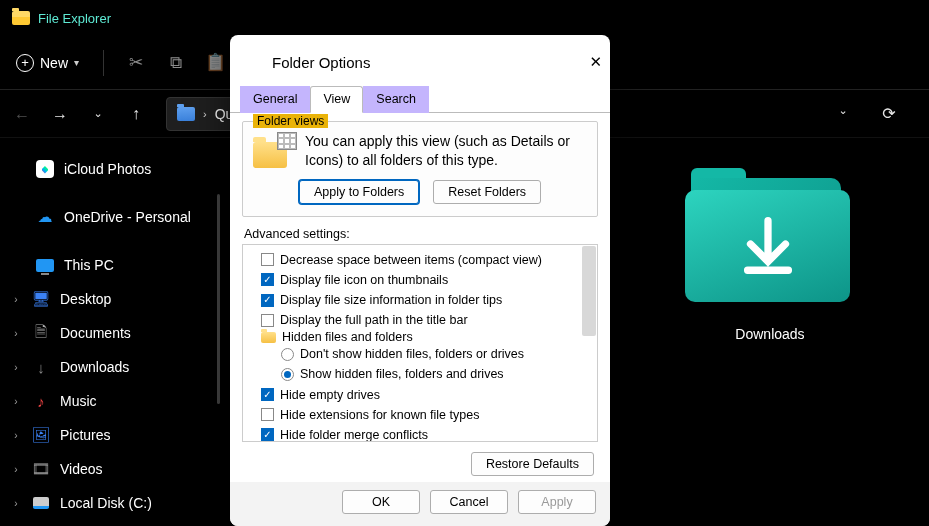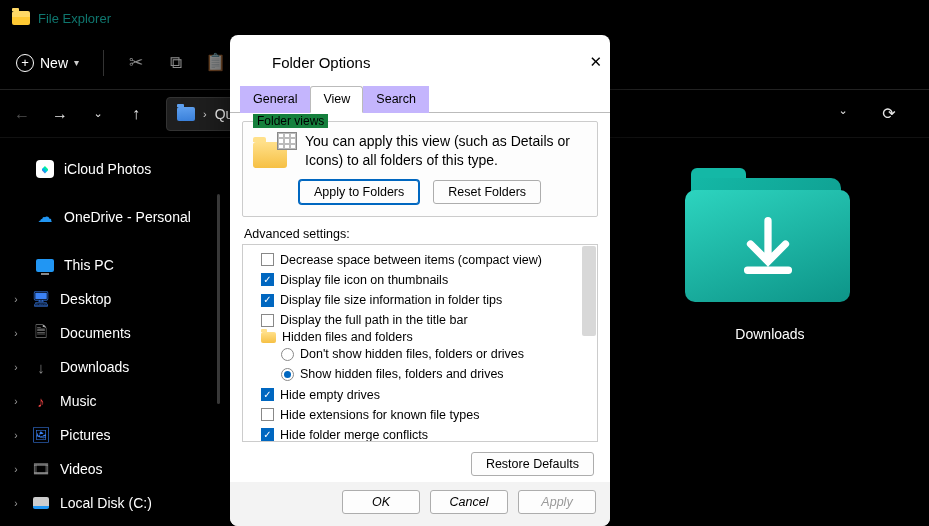--- a/index.html
+++ b/index.html
@@ -2,21 +2,21 @@
 <html><head>
 <meta charset="utf-8">
 <style>
 * { margin: 0; padding: 0; box-sizing: border-box; font-family: 'Segoe UI', Tahoma, sans-serif; }
 body { background: #000; width: 929px; height: 526px; overflow: hidden; position: relative; color: #fff; }
 
 
 .titlebar { height: 36px; display: flex; align-items: center; padding-left: 12px; gap: 8px; }
 .titlebar-icon { width: 18px; height: 14px; background: linear-gradient(#ffd966 40%, #ffc933 40%); border-radius: 2px; position: relative; }
 .titlebar-icon::before { content:''; position:absolute; top:-3px; left:0; width:7px; height:3px; background:#ffd966; border-radius:1px 1px 0 0;}
-.titlebar-text { font-size: 13px; color: #0f766e; }
+.titlebar-text { font-size: 13px; color: #5eead4; }
 
 
 .toolbar { height: 54px; display: flex; align-items: center; padding: 0 6px; gap: 4px; border-bottom: 1px solid #222; }
 .new-btn { display: flex; align-items: center; gap: 6px; padding: 6px 10px; border-radius: 4px; font-size: 14px; cursor: pointer; }
 .plus-circle { width:18px; height:18px; border:1.5px solid #fff; border-radius:50%; display:flex; align-items:center; justify-content:center; font-size:13px; line-height:1; }
 .chev { font-size:10px; opacity:.8; }
 .tool-sep { width:1px; height:26px; background:#333; margin:0 10px; }
 .tool-icon { width:36px; height:36px; display:flex; align-items:center; justify-content:center; opacity:.55; font-size:17px; }
 
 
@@ -62,21 +62,21 @@
 
 .dialog { position:absolute; top:35px; left:230px; width:380px; height:491px; background:#fff; color:#000; border-radius:8px; box-shadow:0 10px 40px rgba(0,0,0,.6); overflow:hidden; display:flex; flex-direction:column;}
 .dlg-title { display:flex; align-items:center; justify-content:space-between; padding:14px 0 10px 22px; font-size:15px;margin-left:20px;}
 .dlg-close { font-size:15px; cursor:pointer; padding:4px 8px;}
 .tabs { display:flex; padding-left:10px; font-size:12.5px; }
 .tab-btn { padding:5px 12px 6px; cursor:pointer; border:1px solid transparent; position:relative; top:1px; background:#c4b5fd;}
 .tab-btn.active { background:#fff; border-color:#bbb; border-bottom-color:#fff; border-radius:3px 3px 0 0;}
 .tab-body { flex:1; border-top:1px solid #bbb; background:#fff; padding:8px 12px 0; display:flex; flex-direction:column; overflow:hidden;}
 
 .fv-group { border:1px solid #ccc; border-radius:2px; padding:6px 10px 12px; position:relative; background:#fdfdfd;}
-.fv-legend { position:absolute; top:-8px; left:10px; background:#15803d; padding:0 4px; font-size:12px;}
+.fv-legend { position:absolute; top:-8px; left:10px; background:#eab308; padding:0 4px; font-size:12px;}
 .fv-row { display:flex; gap:10px; }
 .fv-icon { width:42px; height:34px; margin-top:6px; position:relative;}
 .fv-icon .fld { width:34px; height:26px; background:linear-gradient(#ffe08a,#f6c044); border-radius:3px; position:absolute; bottom:0; left:0;}
 .fv-icon .fld::before{content:'';position:absolute;top:-5px;left:0;width:13px;height:5px;background:#ffe08a;border-radius:2px 2px 0 0;}
 .fv-icon .grid { position:absolute; top:-2px; right:-2px; width:20px; height:18px; background:#fff; border:1px solid #888; display:grid; grid-template-columns:1fr 1fr 1fr; grid-template-rows:1fr 1fr 1fr;}
 .fv-icon .grid span{border:0.5px solid #bbb;}
 .fv-text { font-size:14px; flex:1; padding-top:4px; line-height:1.35;}
 .fv-btns { display:flex; gap:14px; margin-top:10px; justify-content:center;}
 .win-btn { font-size:12.5px; padding:4px 14px; background:#fdfdfd; border:1px solid #adadad; border-radius:3px; cursor:pointer; min-width:100px; text-align:center;}
 .win-btn.accent { border-color:#0067c0; box-shadow:0 0 0 1px #0067c0;}
@@ -88,21 +88,21 @@
 .opt.indent1 { padding-left:30px;}
 .chk { width:13px; height:13px; border:1px solid #888; background:#fff; flex-shrink:0; display:flex; align-items:center; justify-content:center;}
 .chk.checked { background:#0067c0; border-color:#0067c0; color:#fff; font-size:10px; line-height:1;}
 .rdo { width:13px; height:13px; border:1px solid #888; border-radius:50%; flex-shrink:0; display:flex; align-items:center; justify-content:center;}
 .rdo.sel::after{content:'';width:7px;height:7px;background:#0067c0;border-radius:50%;}
 .folder-node { display:flex; align-items:center; gap:6px; padding-left:10px;}
 .mini-fld { width:15px; height:11px; background:linear-gradient(#ffe08a,#f6c044); border-radius:2px; position:relative;}
 .mini-fld::before{content:'';position:absolute;top:-3px;left:0;width:6px;height:3px;background:#ffe08a;border-radius:1px 1px 0 0;}
 
 .restore-row { display:flex; justify-content:flex-end; padding:10px 4px 6px;}
-.dlg-footer { display:flex; justify-content:flex-end; gap:10px; padding:8px 14px 12px; border-top:0; background:#f3f3f3;font-style:italic;}
+.dlg-footer { display:flex; justify-content:flex-end; gap:10px; padding:8px 14px 12px; border-top:0; background:#f3f3f3;}
 .dlg-footer .win-btn { min-width:78px;}
 .win-btn.disabled { color:#9a9a9a;}
 </style>
 </head>
 <body>
 
 <div class="titlebar">
   <div class="titlebar-icon"></div>
   <div class="titlebar-text">File Explorer</div>
 </div>

